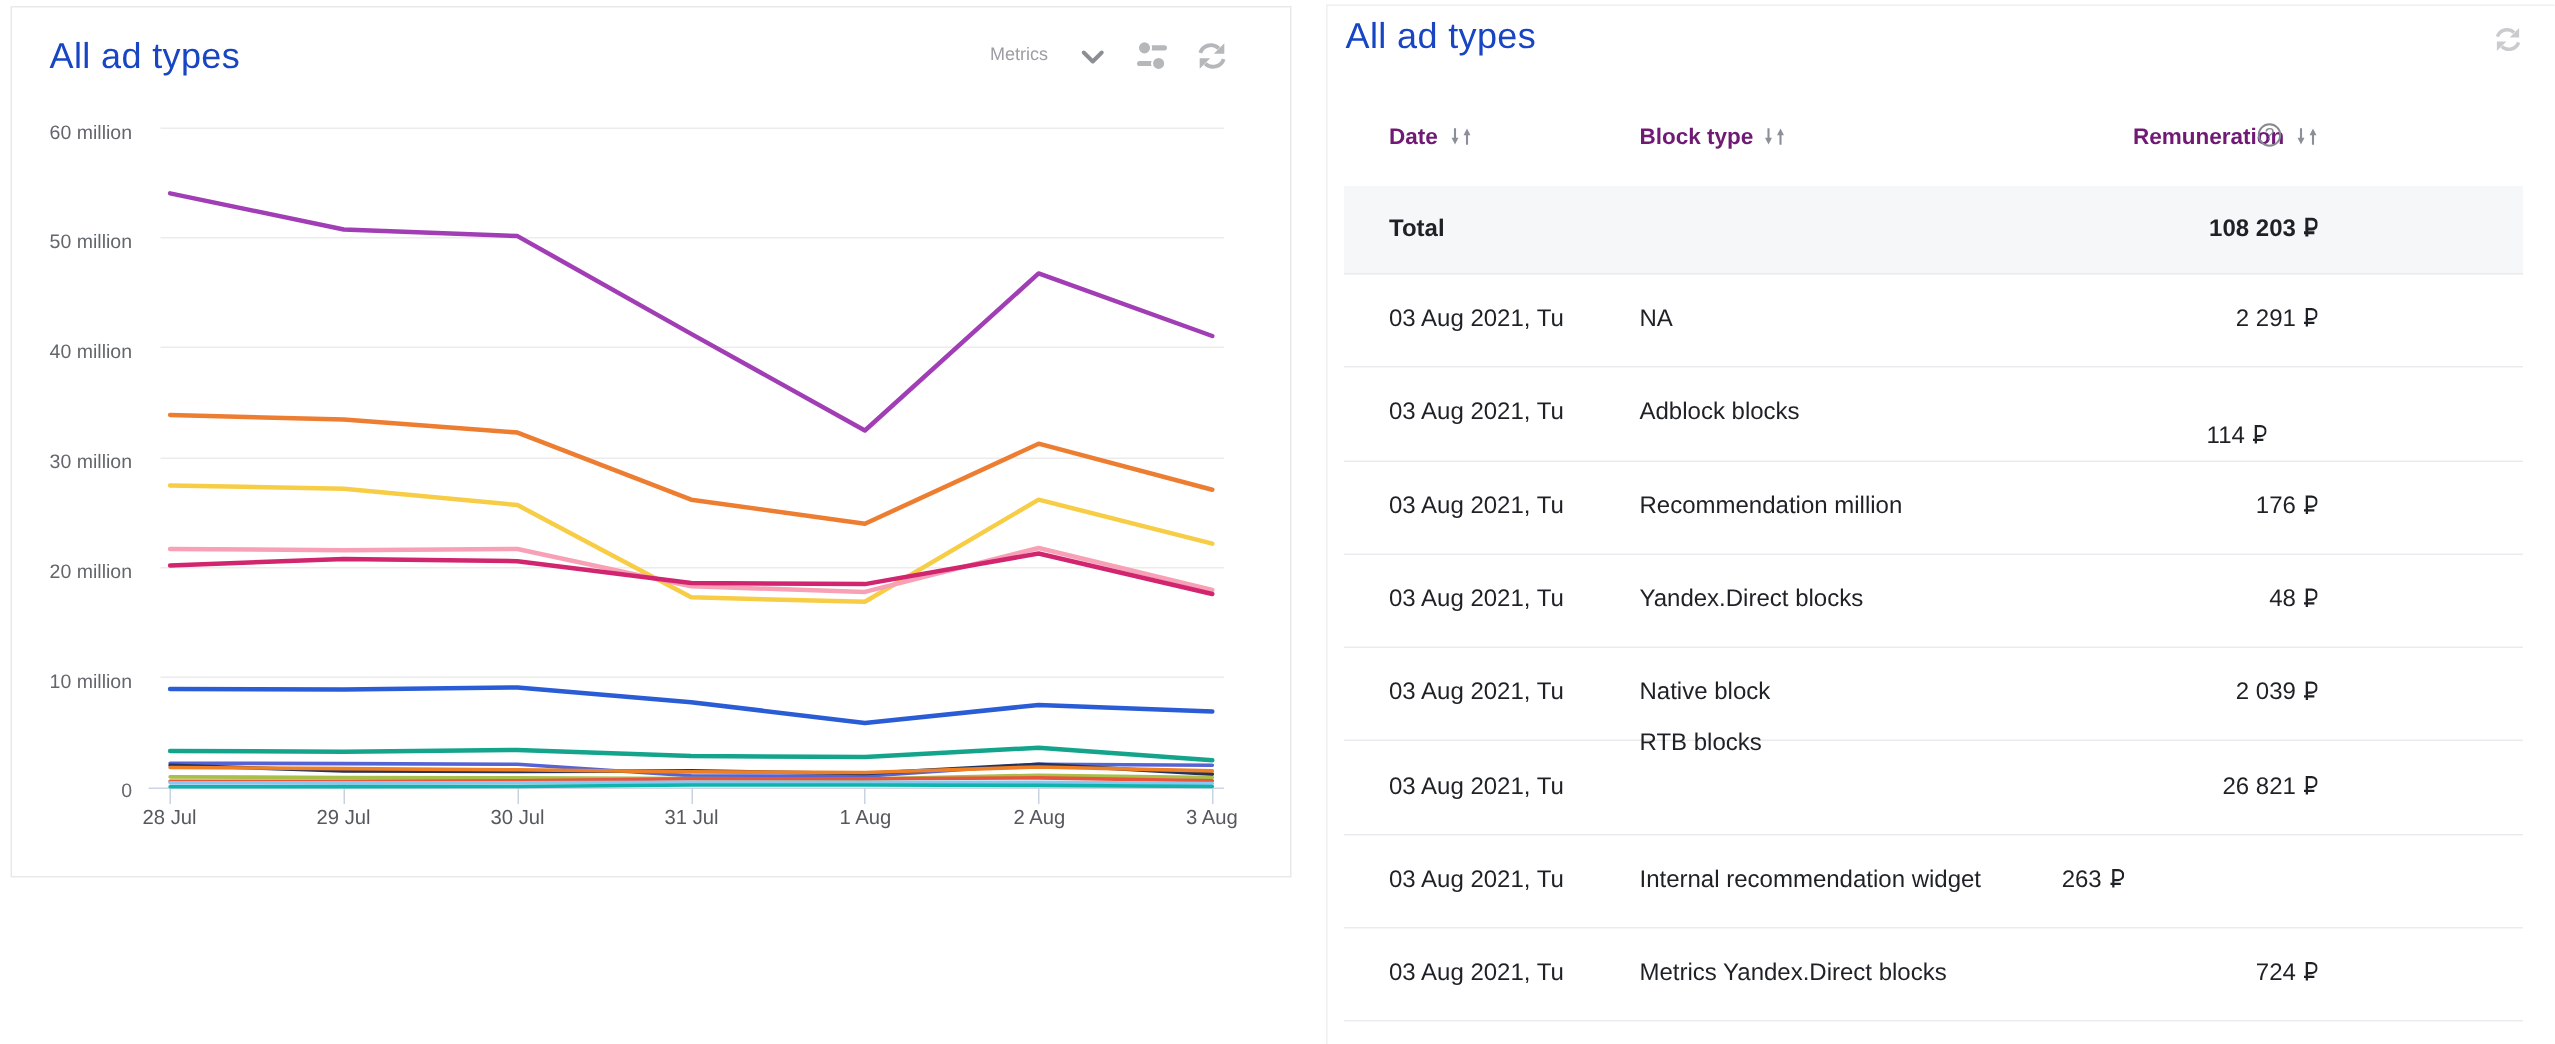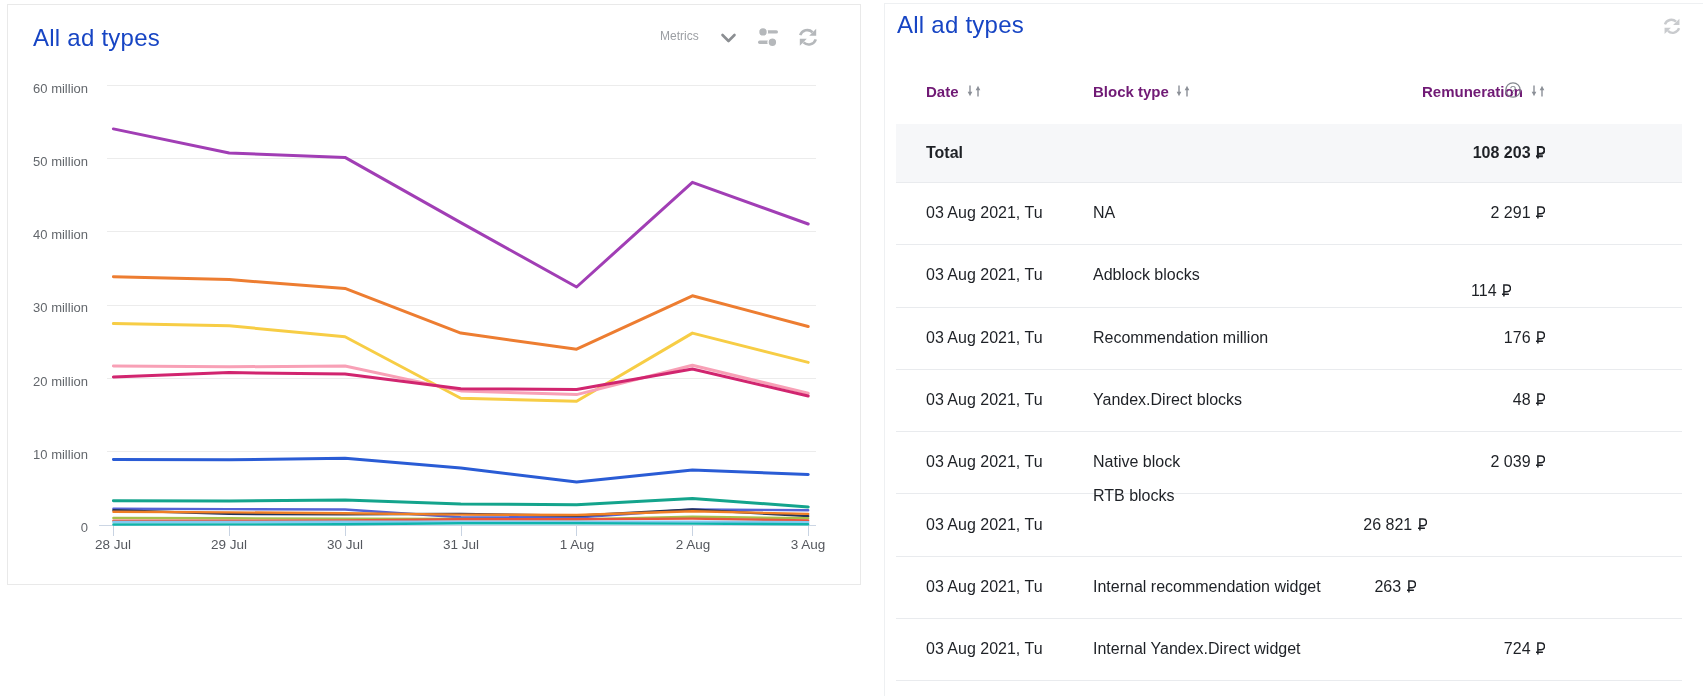--- a/index.html
+++ b/index.html
@@ -162,27 +162,27 @@
     </svg></div>
 <div class="row" style="top:432.2px; height:62.3px;"></div>
 <div class="abs cell" style="left:926px; top:453.4px; ">03 Aug 2021, Tu</div>
 <div class="abs cell" style="left:1093px; top:453.4px;text-align:center;">Native block</div>
 <div class="abs cell" style="left:1245px; width:300px; top:453.4px; text-align:right; ">2 039 <svg style="vertical-align:-1px" width="10" height="13" viewBox="0 0 10 13">
       <path d="M2.9 12.6 L2.9 1 L6.1 1 A3.35 3.35 0 0 1 6.1 7.7 L2.9 7.7 M1.0 10.2 L7.9 10.2" fill="none" stroke="#1e2126" stroke-width="1.5"></path>
     </svg></div>
 <div class="row" style="top:494.5px; height:62.3px;"></div>
 <div class="abs cell" style="left:926px; top:515.7px; ">03 Aug 2021, Tu</div>
 <div class="abs cell" style="left:1093px; top:487px;">RTB blocks</div>
-<div class="abs cell" style="left:1245px; width:300px; top:515.7px; text-align:center; ">26 821 <svg style="vertical-align:-1px" width="10" height="13" viewBox="0 0 10 13">
+<div class="abs cell" style="left:1245px; width:300px; top:515.7px; text-align:right; ">26 821 <svg style="vertical-align:-1px" width="10" height="13" viewBox="0 0 10 13">
       <path d="M2.9 12.6 L2.9 1 L6.1 1 A3.35 3.35 0 0 1 6.1 7.7 L2.9 7.7 M1.0 10.2 L7.9 10.2" fill="none" stroke="#1e2126" stroke-width="1.5"></path>
     </svg></div>
 <div class="row" style="top:556.8px; height:62.3px;"></div>
 <div class="abs cell" style="left:926px; top:578.0px; ">03 Aug 2021, Tu</div>
 <div class="abs cell" style="left:1093px; top:578.0px;">Internal recommendation widget</div>
 <div class="abs cell" style="left:1245px; width:300px; top:578.0px; text-align:center; ">263 <svg style="vertical-align:-1px" width="10" height="13" viewBox="0 0 10 13">
       <path d="M2.9 12.6 L2.9 1 L6.1 1 A3.35 3.35 0 0 1 6.1 7.7 L2.9 7.7 M1.0 10.2 L7.9 10.2" fill="none" stroke="#1e2126" stroke-width="1.5"></path>
     </svg></div>
 <div class="row" style="top:619.1px; height:62.3px;"></div>
 <div class="abs cell" style="left:926px; top:640.2px; ">03 Aug 2021, Tu</div>
-<div class="abs cell" style="left:1093px; top:640.2px;">Internal Yandex.Direct widget</div>
+<div class="abs cell" style="left:1093px; top:640.2px;">Metrics Yandex.Direct blocks</div>
 <div class="abs cell" style="left:1245px; width:300px; top:640.2px; text-align:right; ">724 <svg style="vertical-align:-1px" width="10" height="13" viewBox="0 0 10 13">
       <path d="M2.9 12.6 L2.9 1 L6.1 1 A3.35 3.35 0 0 1 6.1 7.7 L2.9 7.7 M1.0 10.2 L7.9 10.2" fill="none" stroke="#1e2126" stroke-width="1.5"></path>
     </svg></div>
 
 </body></html>

